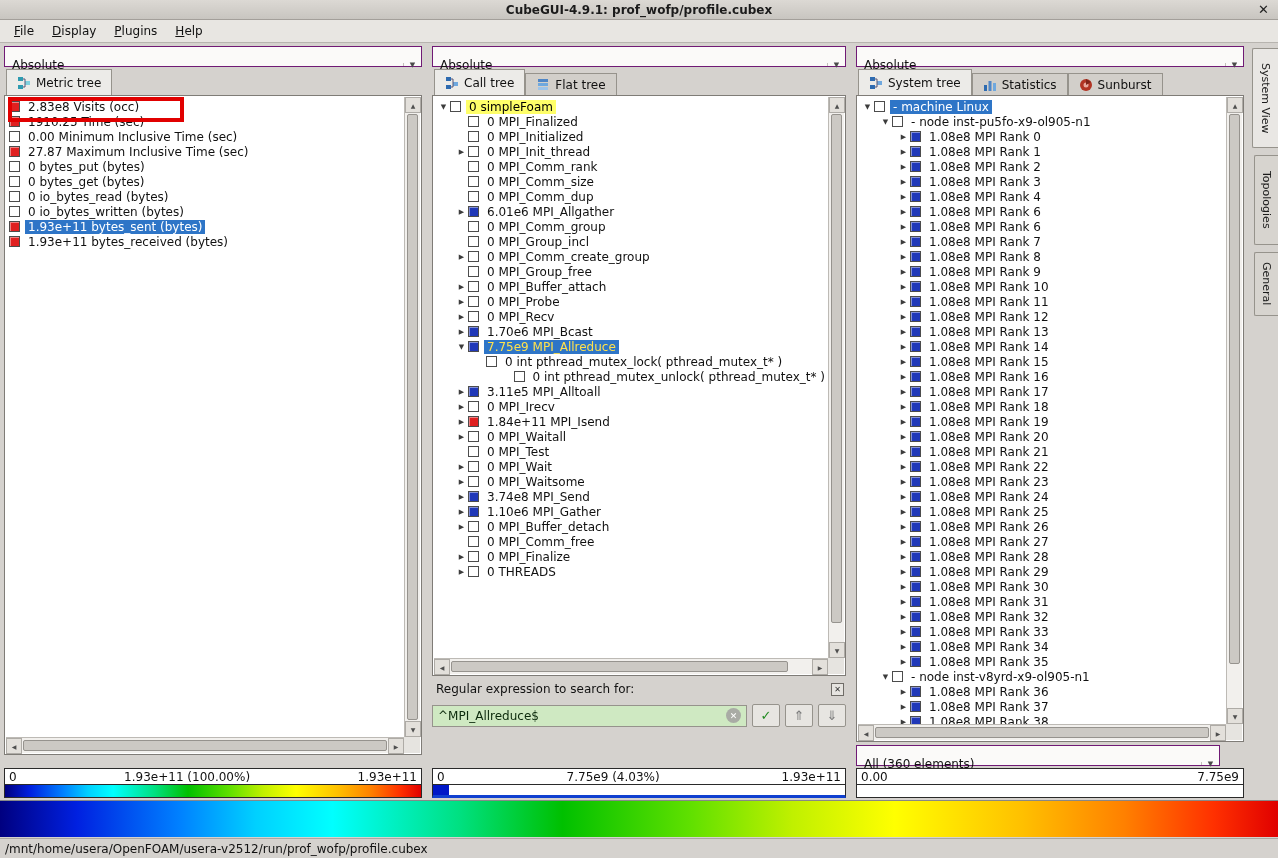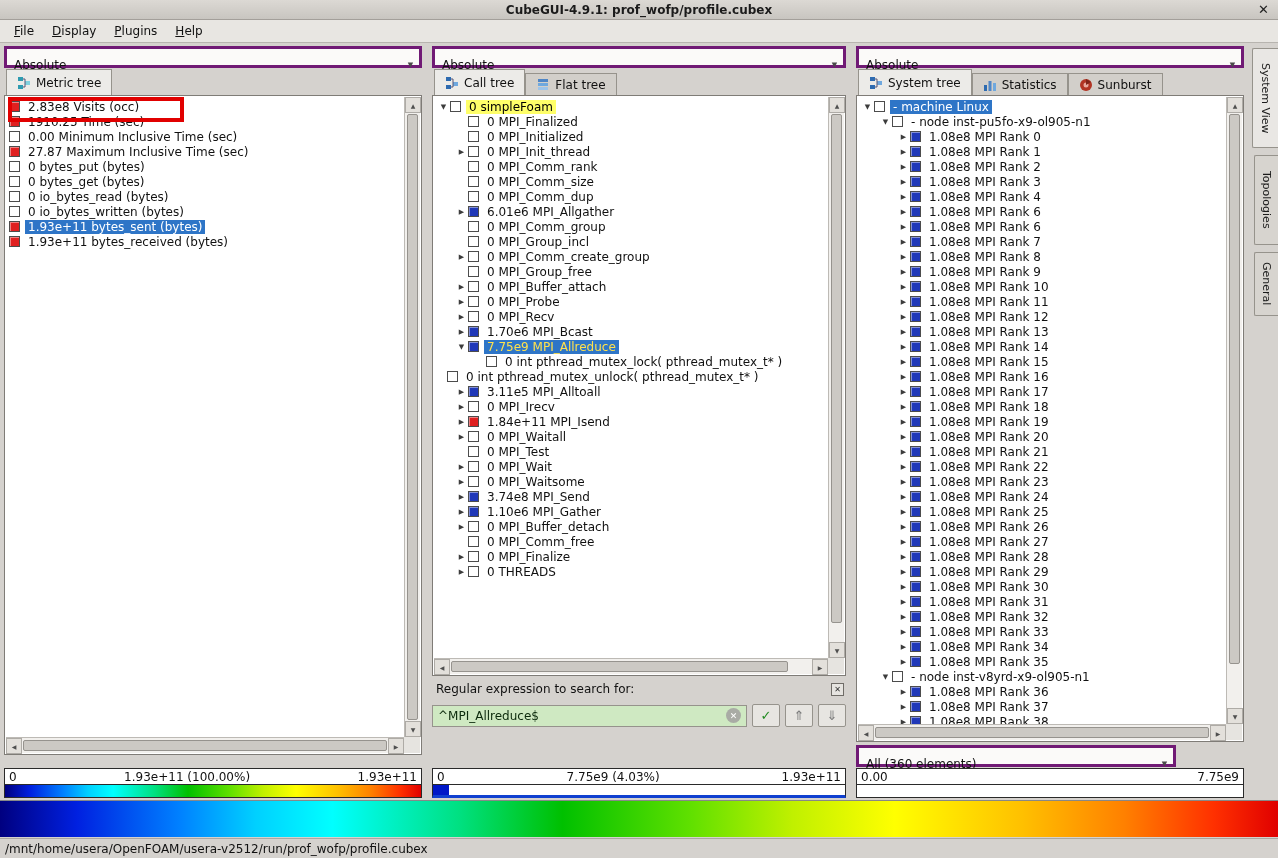--- a/index.html
+++ b/index.html
@@ -28,21 +28,21 @@
   .menubar {
     left:0; top:20px; width:1278px; height:23px;
     background:#e8e6e2; border-bottom:1px solid #b7b4af;
     display:flex; align-items:center; padding-left:6px; gap:2px;
   }
   .menu-item { padding:2px 8px; }
   .menu-item::first-letter { text-decoration:underline; }
 
   
   .combo {
-    height:21px; background:#fbfaf9; border:3px solid #701a75;
+    height:21px; background:#fbfaf9; border:1px solid #701a75;
     display:flex; align-items:center; padding:16px 0 0 7px; font-size:12px;
   }
   .combo .carrow {
     margin-left:auto; width:18px; align-self:stretch;
     display:flex; align-items:center; justify-content:center;
     border-left:1px solid #c2bfba; color:#4a4a4a; font-size:7px;
   }
 
   
   .tabbar { display:flex; align-items:flex-end; height:27px; }
@@ -388,21 +388,21 @@
         <div class="trow sel found" style="padding-left: 21px;">
           <span class="arrow">▼</span>
           <span class="vbox blue"></span>
           <span class="lbl">7.75e9 MPI_Allreduce</span>
         </div>
         <div class="trow" style="padding-left: 39px;">
           <span class="arrow"></span>
           <span class="vbox white"></span>
           <span class="lbl">0 int pthread_mutex_lock( pthread_mutex_t* )</span>
         </div>
-        <div class="trow" style="">
+        <div class="trow" style="padding-left: 39px; justify-content: flex-end;">
           <span class="arrow"></span>
           <span class="vbox white"></span>
           <span class="lbl">0 int pthread_mutex_unlock( pthread_mutex_t* )</span>
         </div>
         <div class="trow" style="padding-left: 21px;">
           <span class="arrow">▶</span>
           <span class="vbox blue"></span>
           <span class="lbl">3.11e5 MPI_Alltoall</span>
         </div>
         <div class="trow" style="padding-left: 21px;">
@@ -723,21 +723,21 @@
     <div class="sbtn down">▼</div>
   </div>
   <div class="hscroll">
     <div class="sbtn left">◀</div>
     <div class="hthumb" style="left:17px; right:17px;"></div>
     <div class="sbtn right">▶</div>
   </div>
   <div class="corner"></div>
 </div>
 
-<div class="combo abs" style="left:856px; top:745px; width:320px;gap:44px;">
+<div class="combo abs" style="left:856px; top:745px; width:364px;gap:44px;">
   <span>All (360 elements)</span>
   <span class="carrow">▼</span>
 </div>
 
 <div class="abs" style="left:4px; top:768px; width:418px;">
   <div class="fnums">
     <span>0</span>
     <span>1.93e+11 (100.00%)</span>
     <span>1.93e+11</span>
   </div>

